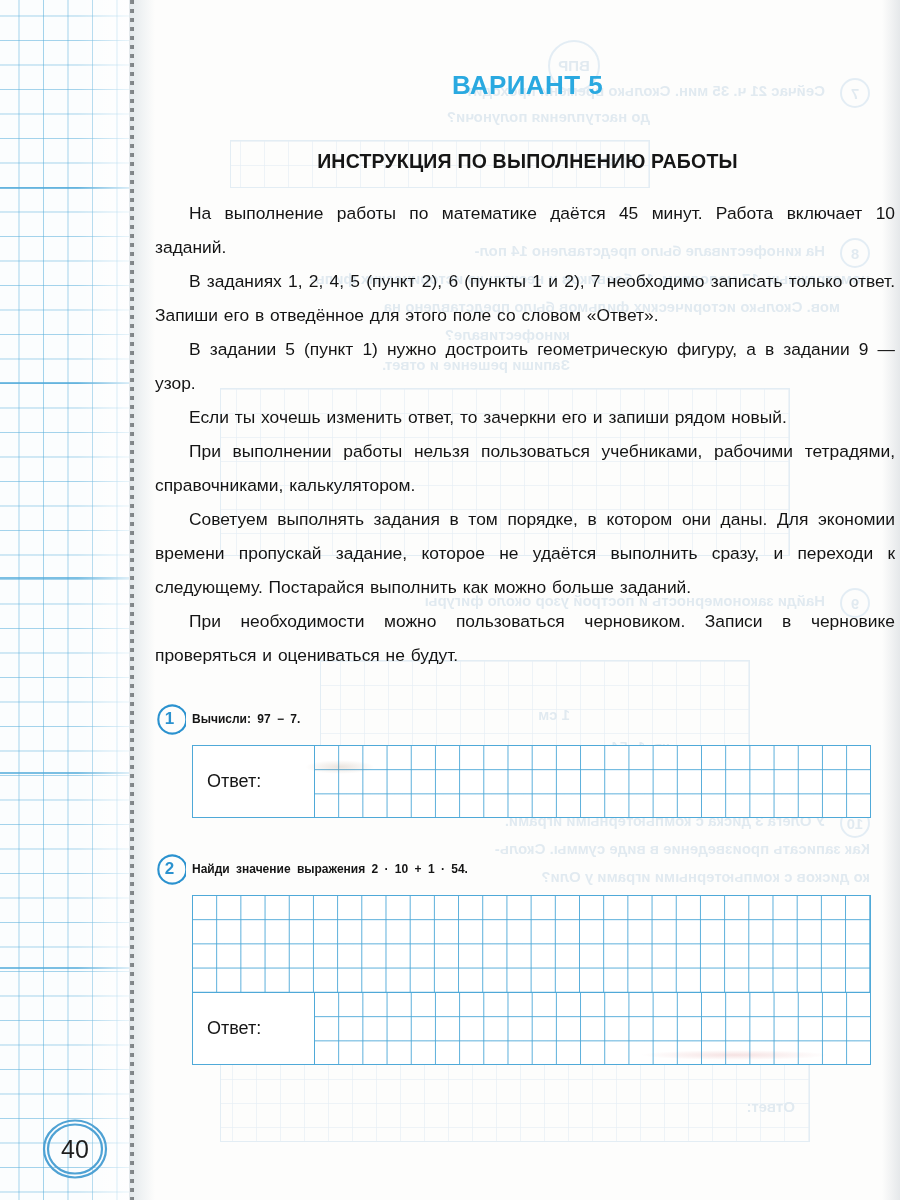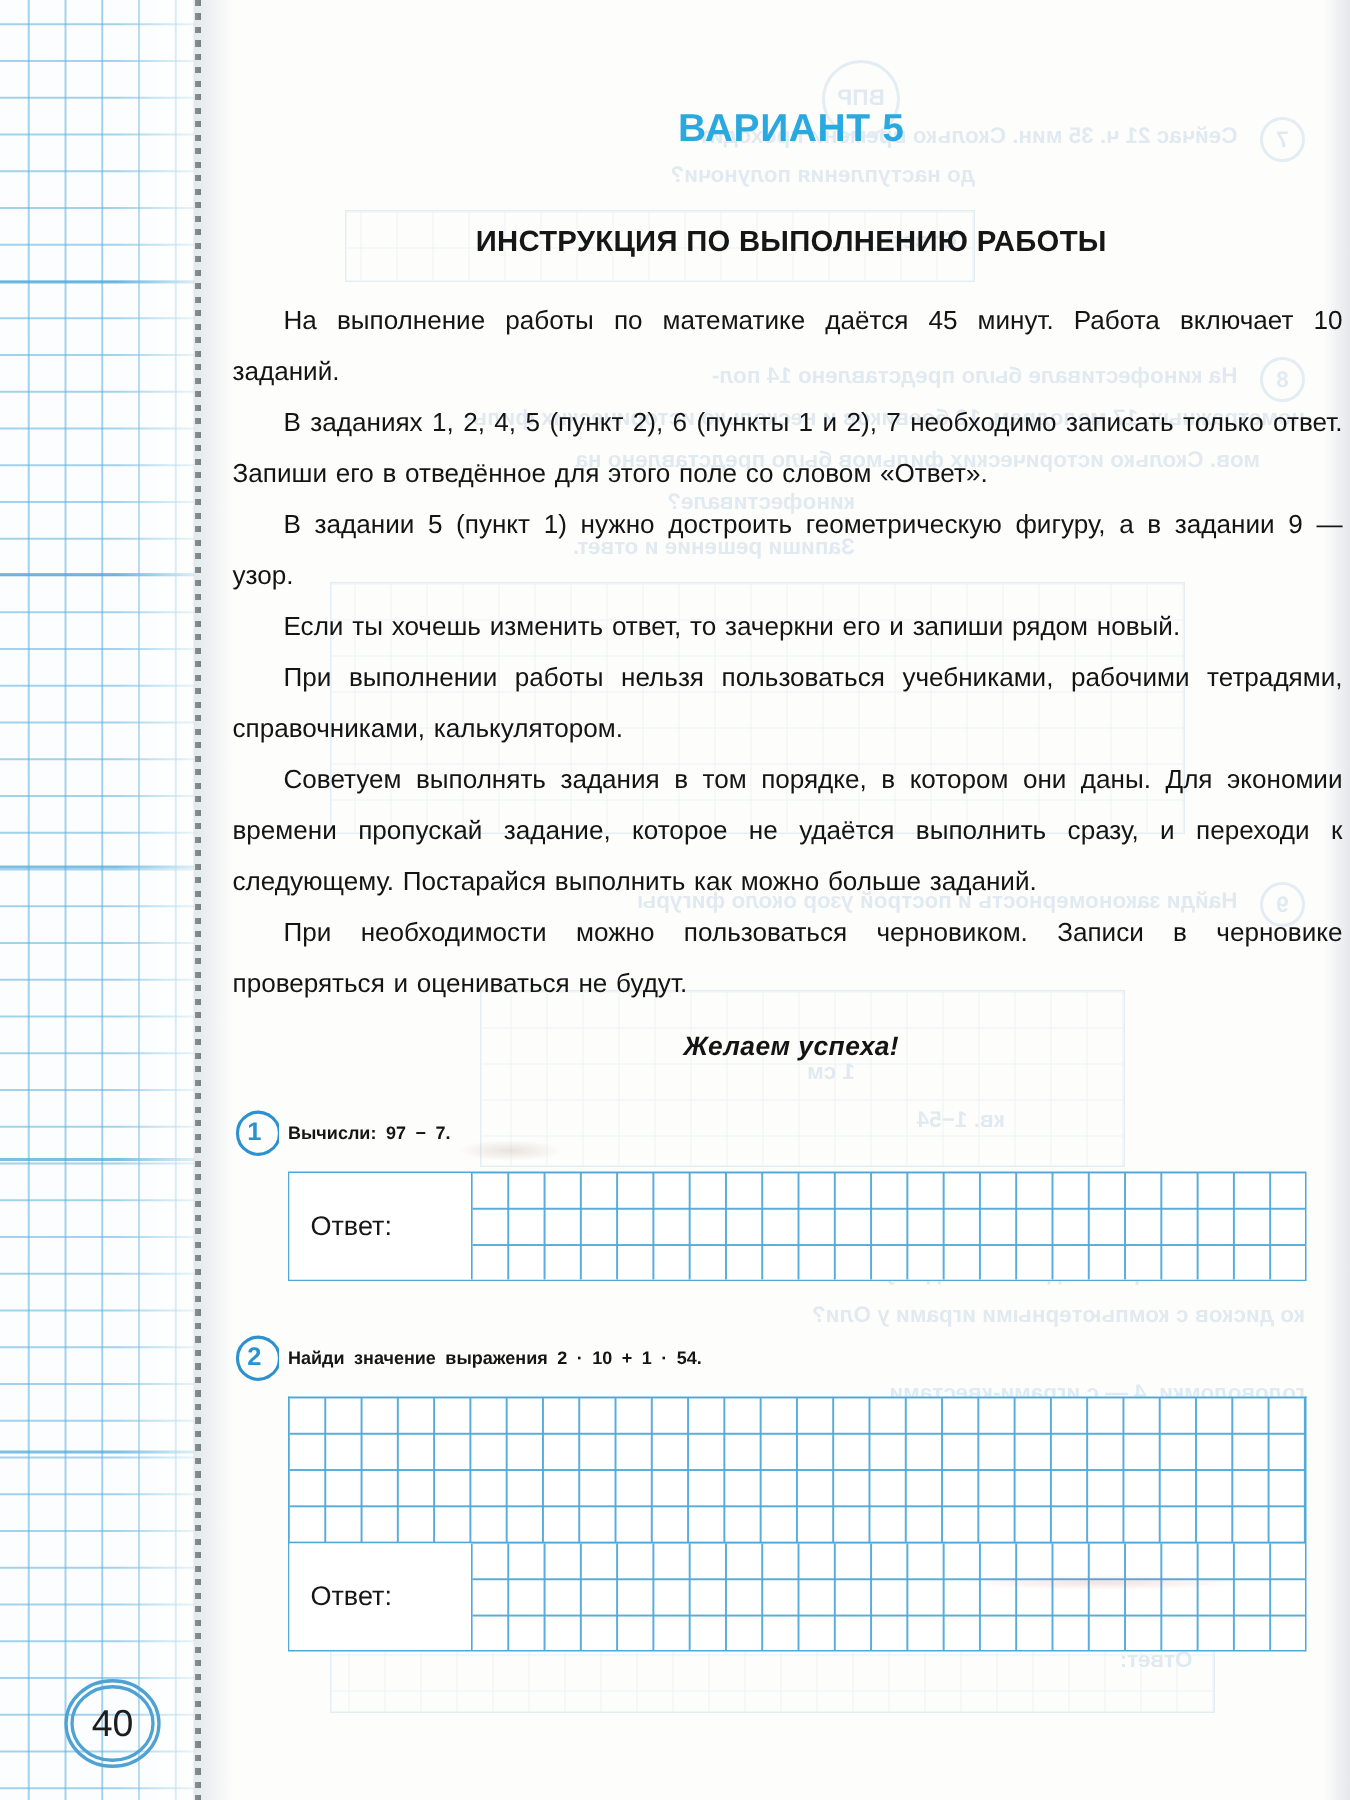--- a/index.html
+++ b/index.html
@@ -290,21 +290,20 @@
     <div class="instructions">
       <p>На выполнение работы по математике даётся 45 минут. Работа включает 10 заданий.</p>
       <p>В заданиях 1, 2, 4, 5 (пункт 2), 6 (пункты 1 и 2), 7 необходимо записать только ответ. Запиши его в отведённое для этого поле со словом «Ответ».</p>
       <p>В задании 5 (пункт 1) нужно достроить геометрическую фигуру, а в задании 9 — узор.</p>
       <p>Если ты хочешь изменить ответ, то зачеркни его и запиши рядом новый.</p>
       <p>При выполнении работы нельзя пользоваться учебниками, рабочими тетрадями, справочниками, калькулятором.</p>
       <p>Советуем выполнять задания в том порядке, в котором они даны. Для экономии времени пропускай задание, которое не удаётся выполнить сразу, и переходи к следующему. Постарайся выполнить как можно больше заданий.</p>
       <p>При необходимости можно пользоваться черновиком. Записи в черновике проверяться и оцениваться не будут.</p>
     </div>
 
-    <div class="wish">Желаем успеха!</div>
 
     <div class="task" id="task1">
       <div class="task-head">
         <span class="badge">
           <svg width="31" height="31" viewBox="0 0 31 31" aria-hidden="true">
             <path d="M24 3.2 A14 14 0 1 0 24 27.8" fill="none" stroke="#2b92cf" stroke-width="2.1" stroke-linecap="round"></path>
             <path d="M24 3.2 A14 14 0 0 1 24 27.8" fill="none" stroke="#2b92cf" stroke-width="2.1" stroke-linecap="round"></path>
           </svg>
           <span class="num">1</span>
         </span>

